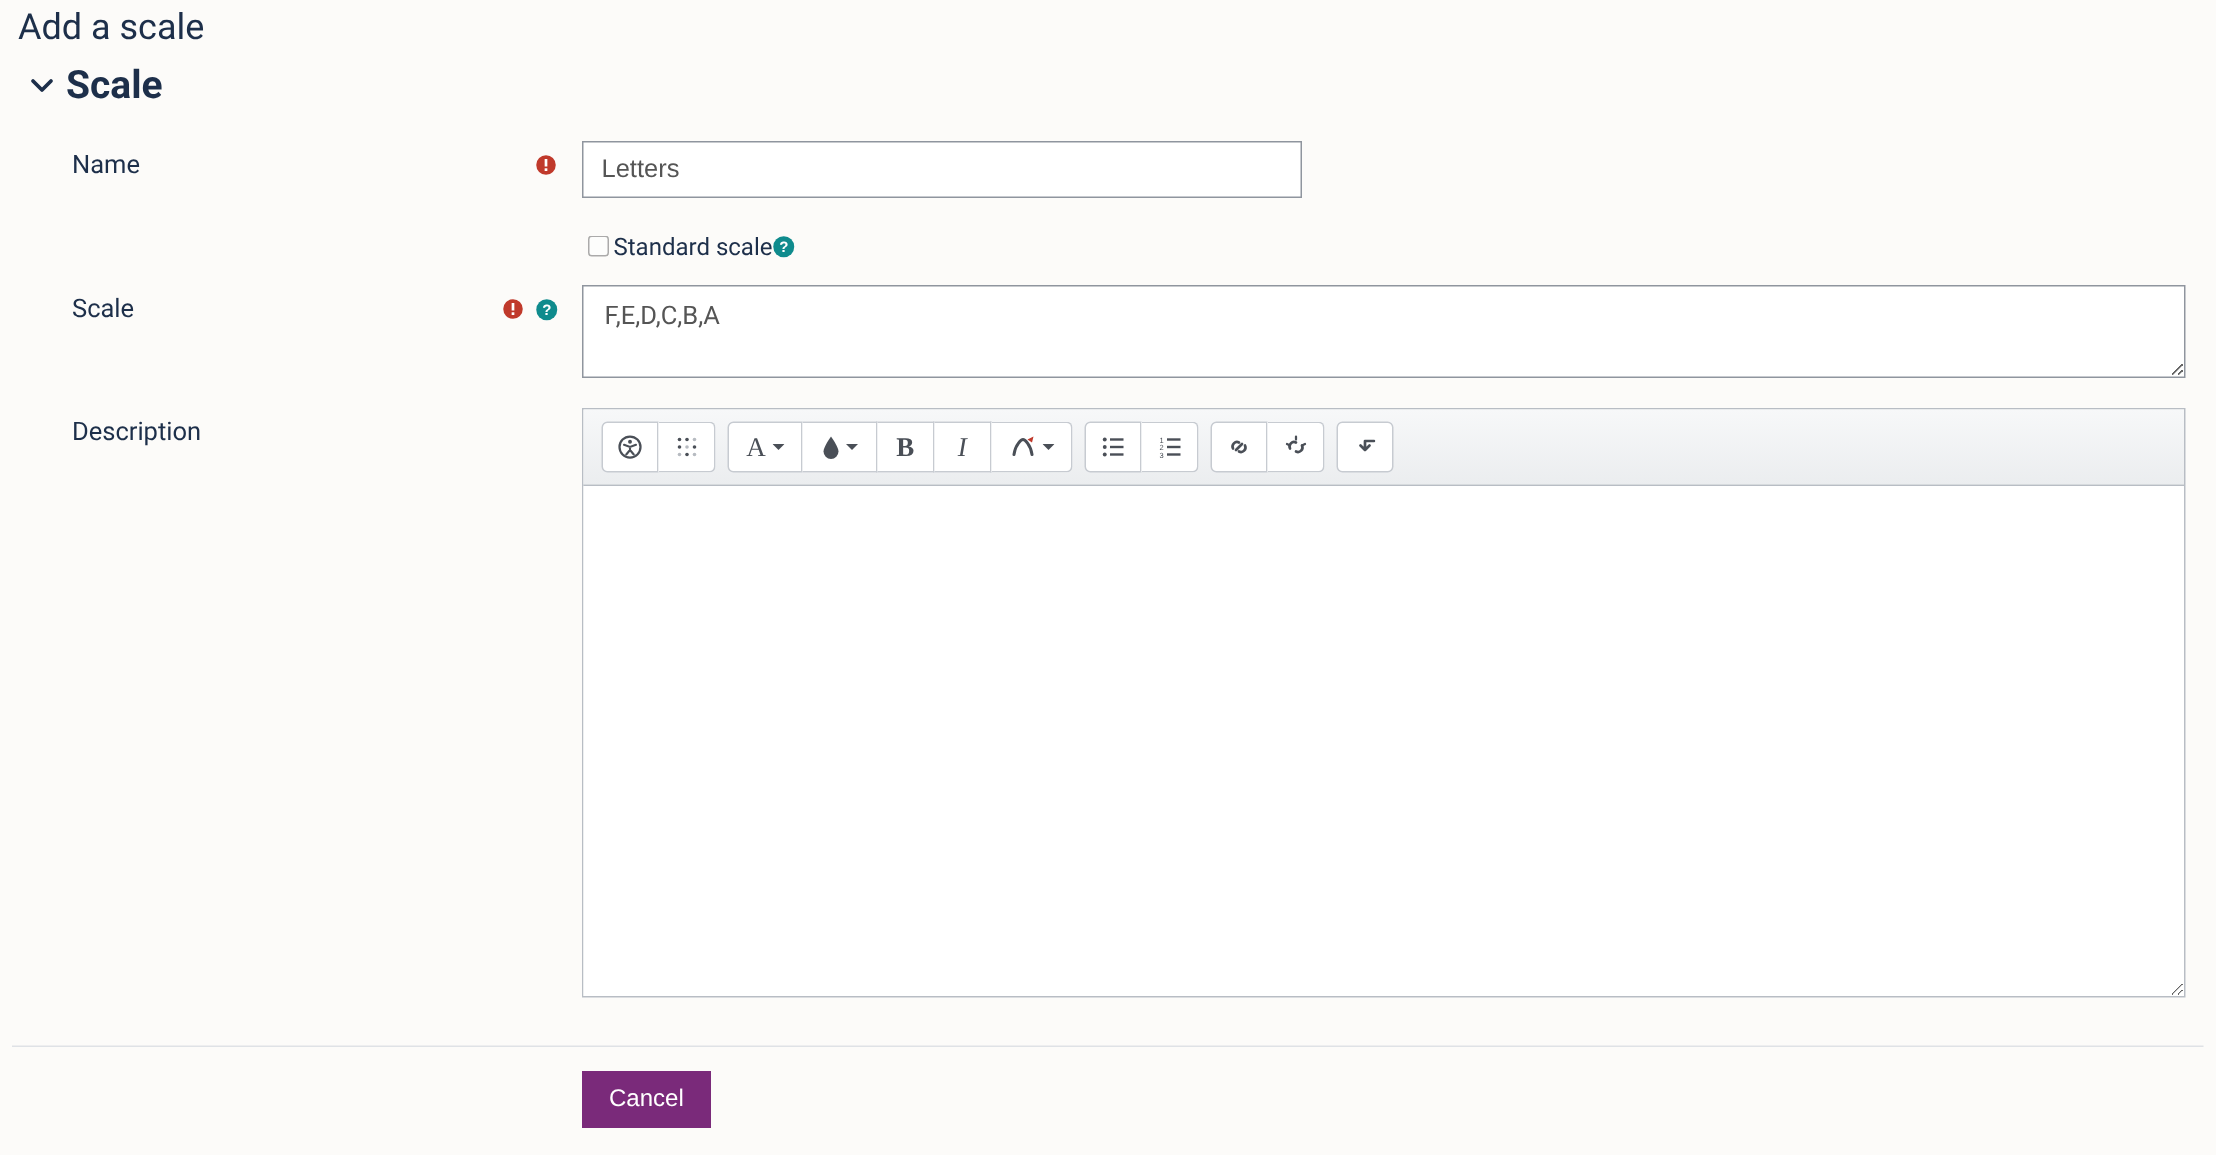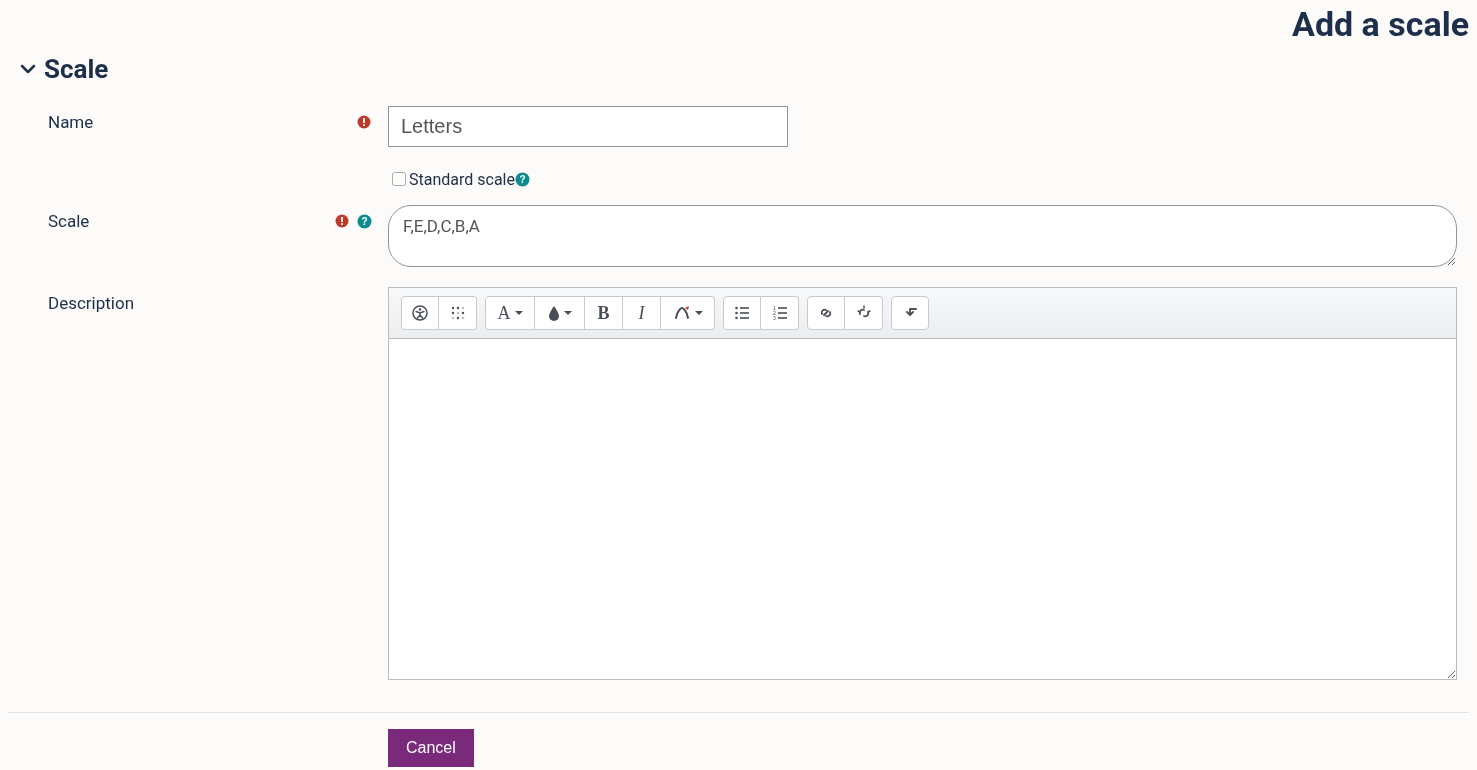--- a/index.html
+++ b/index.html
@@ -17,25 +17,24 @@
   * { box-sizing: border-box; }
   body {
     margin: 0;
     font-family: -apple-system, BlinkMacSystemFont, "Segoe UI", Roboto, "Helvetica Neue", Arial, sans-serif;
     font-size: 16px;
     color: var(--ink);
     background: var(--page-bg);
     padding: 4px 8px 40px 8px;
   }
   .page-title {
-    font-size: 34px;
-    font-weight: 700;
+    font-size: 24px;
+    font-weight: 400;
     color: var(--ink);
     margin: 0 0 10px 4px;
-    text-align: right;
   }
   .section-header {
     display: flex;
     align-items: center;
     gap: 8px;
     margin: 6px 0 14px 12px;
     cursor: pointer;
   }
   .section-header .chev {
     width: 16px; height: 16px;
@@ -72,25 +71,25 @@
   }
   .input-col {
     flex: 1 1 auto;
     padding-right: 12px;
   }
   .req-icon, .help-icon {
     width: 16px; height: 16px;
     display: inline-flex; align-items: center; justify-content: center;
   }
   input[type="text"].name-input {
-    width: 400px;
+    width: 480px;
     padding: 8px 12px;
     border: 1px solid var(--border);
     color: #555;
-    font-size: 20px;
+    font-size: 17px;
     background: #fff;
   }
   .checkbox-row {
     display: flex;
     align-items: center;
     gap: 0;
     margin-top: 22px;
     color: var(--ink);
   }
   .checkbox-row input[type="checkbox"] {
@@ -181,21 +180,20 @@
     color: #fff;
     font-size: 16px;
     padding: 10px 18px;
     cursor: pointer;
   }
   .btn-save { background: var(--save-bg); }
   .btn-cancel { background: var(--cancel-bg); }
   
   .resize-corner {
     position: relative;
-    border-radius: 23px;
   }
 </style>
 </head>
 <body>
 
 <h1 class="page-title">Add a scale</h1>
 
 <div class="section-header">
   <span class="chev">
     <svg width="16" height="16" viewBox="0 0 16 16">

